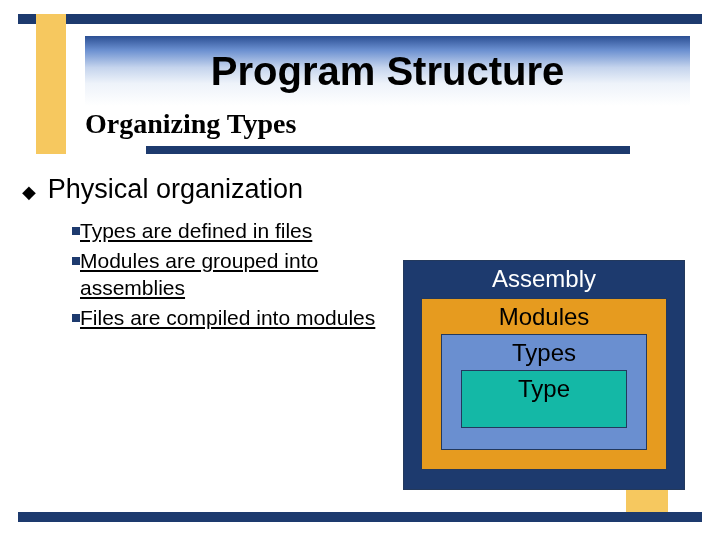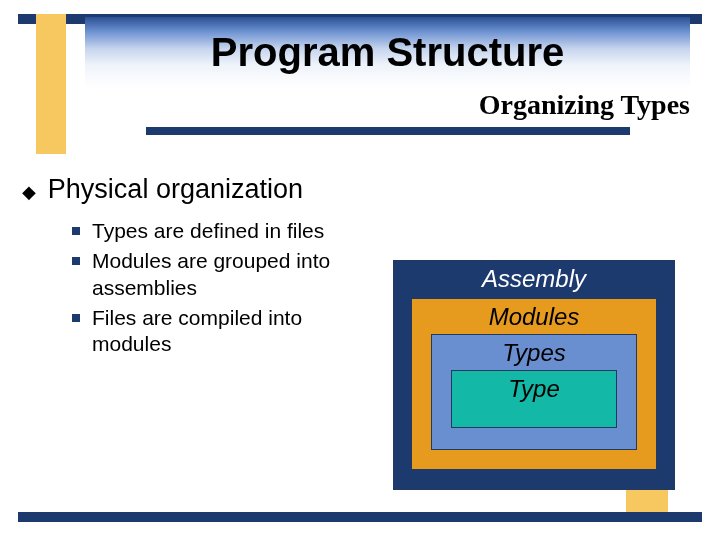--- a/index.html
+++ b/index.html
@@ -22,24 +22,24 @@
   .left-accent {
     position: absolute;
     top: 14px;
     left: 36px;
     width: 30px;
     height: 140px;
     background: #f6c85f;
   }
   .title-box {
     position: absolute;
-    top: 17px;
+    top: 36px;
     left: 85px;
     right: 30px;
-    text-align: right;
+    text-align: left;
   }
   .title-band {
     height: 70px;
     background: linear-gradient(to bottom, #2b4f93 0%, #6a8fd0 20%, #c5d4ed 45%, #eef3fa 68%, #ffffff 100%);
     display: flex;
     align-items: center;
     justify-content: center;
   }
   .title-band h1 {
     font-size: 40px;
@@ -87,42 +87,42 @@
     gap: 20px;
     margin-top: 8px;
   }
   .sub-list {
     margin-left: 50px;
     width: 310px;
   }
   .sub-row {
     display: flex;
     align-items: flex-start;
-    gap: 12px;
+    gap: 0;
     margin-bottom: 4px;
+    text-decoration: underline;
   }
   .square {
     width: 8px;
     height: 8px;
     background: #1d3a6e;
     margin-top: 9px;
     flex: 0 0 auto;
   }
   .l2-text {
     font-size: 21px;
     color: #000;
     line-height: 1.25;
   }
   .diagram {
     position: absolute;
     top: 260px;
-    left: 393px;
+    left: 403px;
     width: 282px;
     height: 192px;
-    font-style: italic;
   }
   .box {
     position: absolute;
     text-align: center;
     font-size: 24px;
     color: #000;
     border: 1px solid #23395d;
     padding-top: 4px;
   }
   .box-assembly {

